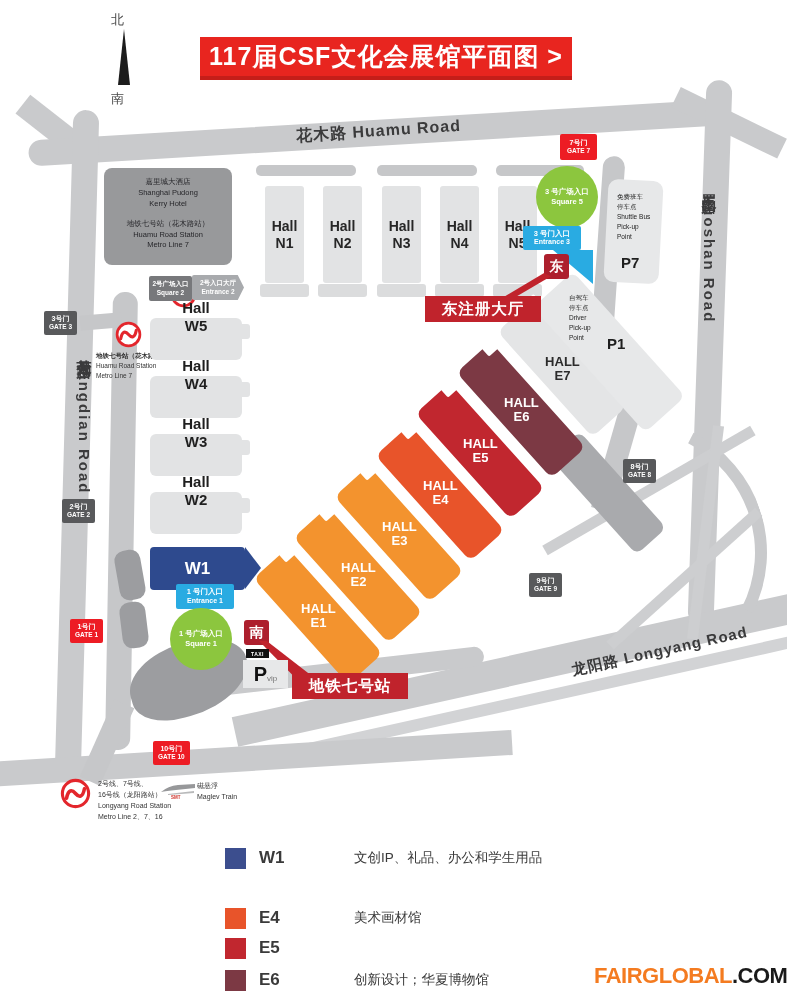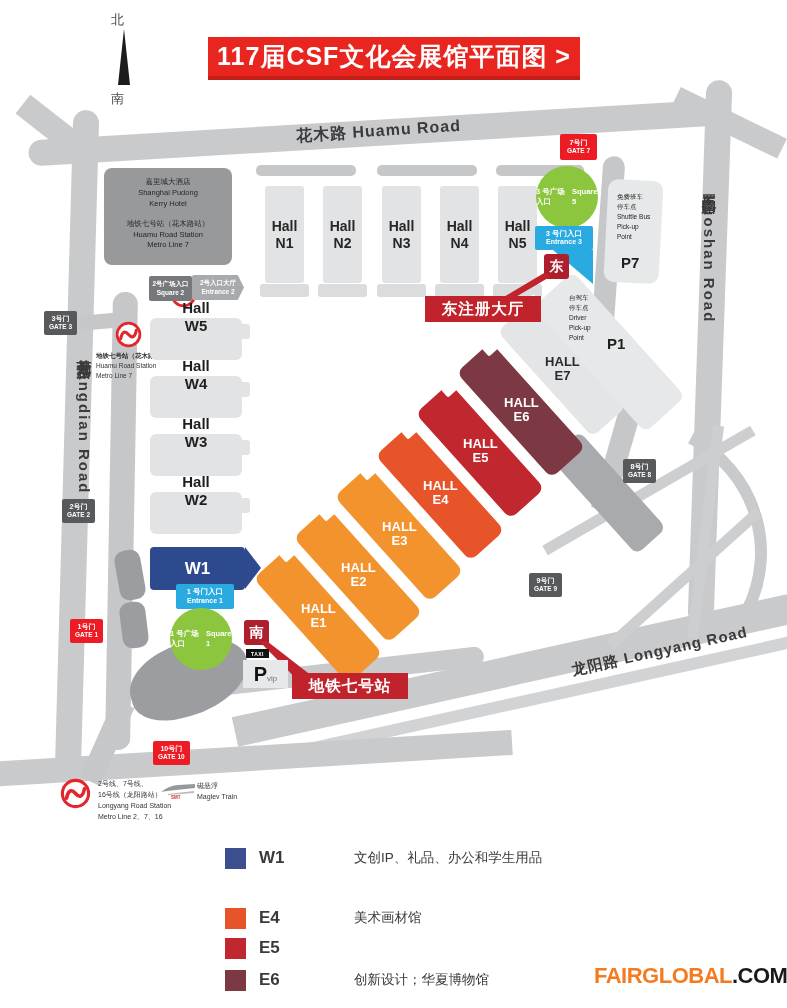--- a/index.html
+++ b/index.html
@@ -25,35 +25,35 @@
   .ehall .lbl{transform:rotate(42deg);font-weight:bold;font-size:13px;color:#fff;text-align:center;line-height:1.1;}
   .ehall .notch{position:absolute;top:-4px;right:-6px;width:17px;height:14px;background:#fff;border-radius:2px;}
   .ehall.graytext .lbl{color:#2B2B2B;}
   .gate{position:absolute;color:#fff;font-weight:bold;text-align:center;border-radius:2px;
         padding:3px 5px;line-height:1.35;white-space:nowrap;}
   .gate .cn{display:block;font-size:7px;}
   .gate .en{display:block;font-size:6.5px;}
   .badge2{position:absolute;display:flex;flex-direction:column;align-items:center;justify-content:center;
           color:#fff;font-weight:bold;text-align:center;line-height:1.25;border-radius:2px;white-space:nowrap;}
   .badge2 .b1{font-size:7.5px;} .badge2 .b2{font-size:7px;}
-  .circle{position:absolute;width:62px;height:62px;border-radius:50%;display:flex;flex-direction:row;
+  .circle{position:absolute;width:62px;height:62px;border-radius:50%;display:flex;flex-direction:column;
           align-items:center;justify-content:center;color:#fff;font-weight:bold;line-height:1.4;}
   .circle .b1{font-size:7.5px;} .circle .b2{font-size:7.5px;}
   .sqbadge{position:absolute;left:244px;width:25px;height:25px;border-radius:3px;color:#fff;font-weight:bold;
            font-size:14px;display:flex;align-items:center;justify-content:center;}
   .reglabel{position:absolute;width:116px;height:26px;color:#fff;font-weight:bold;font-size:15.5px;
             display:flex;align-items:center;justify-content:center;letter-spacing:1px;}
   .note{position:absolute;font-size:6.5px;line-height:1.55;color:#222;white-space:nowrap;}
   .pcode{position:absolute;font-weight:bold;font-size:15px;color:#1F1F1F;}
   .legend-row{position:absolute;left:225px;height:22px;display:flex;align-items:center;}
   .lg-swatch{width:21px;height:21px;flex:none;}
   .lg-code{width:72px;margin-left:13px;font-weight:bold;font-size:17px;color:#3A3A3A;flex:none;}
   .lg-desc{margin-left:23px;font-size:13.5px;color:#3A3A3A;white-space:nowrap;}
   .metroicon{position:absolute;}
-  .title-banner{position:absolute;left:208px;top:37px;width:372px;height:39px;color:#fff;font-weight:bold;
+  .title-banner{position:absolute;left:200px;top:37px;width:372px;height:39px;color:#fff;font-weight:bold;
                 font-size:25px;letter-spacing:1px;display:flex;align-items:center;justify-content:center;
                 border-bottom:4px solid #C51E19;box-sizing:content-box;}
   .footer-brand{position:absolute;left:594px;top:963px;font-weight:bold;font-size:22px;letter-spacing:-0.5px;white-space:nowrap;}
   .footer-brand .o{color:#F47B20;} .footer-brand .k{color:#1A1A1A;}
 </style>
 </head>
 <body>
 
 <div class="screen">
 
@@ -303,21 +303,21 @@
     </div>
   <div class="circle" style="left: 170px; top: 608px; background-color: rgb(140, 198, 62);">
       <span class="b1">1 号广场入口</span>
       <span class="b2">Square 1</span>
     </div>
 
   <div class="circle" style="left: 536px; top: 166px; background-color: rgb(140, 198, 62);">
       <span class="b1">3 号广场入口</span>
       <span class="b2">Square 5</span>
     </div>
-  <div class="badge2" style="left: 535px; top: 226px; width: 58px; height: 24px; background-color: rgb(41, 171, 226);">
+  <div class="badge2" style="left: 523px; top: 226px; width: 58px; height: 24px; background-color: rgb(41, 171, 226);">
       <span class="b1">3 号门入口</span>
       <span class="b2">Entrance 3</span>
     </div>
   <div class="abs" style="left: 553px; top: 250px; width: 40px; height: 34px; clip-path: polygon(0px 0px, 100% 0px, 100% 100%); background-color: rgb(41, 171, 226);"></div>
 
   <div class="sqbadge" style="left: 544px; top: 254px; background-color: rgb(173, 31, 45);">东</div>
   <div class="abs" style="left: 505px; top: 273px; width: 46px; height: 27px; clip-path: polygon(85% 0px, 100% 12%, 12% 100%, 0px 86%); background-color: rgb(192, 35, 44);"></div>
   <div class="reglabel" style="left: 425px; top: 296px; background-color: rgb(192, 35, 44);">东注册大厅</div>
 
   <div class="sqbadge" style="left: 244px; top: 620px; background-color: rgb(173, 31, 45);">南</div>

